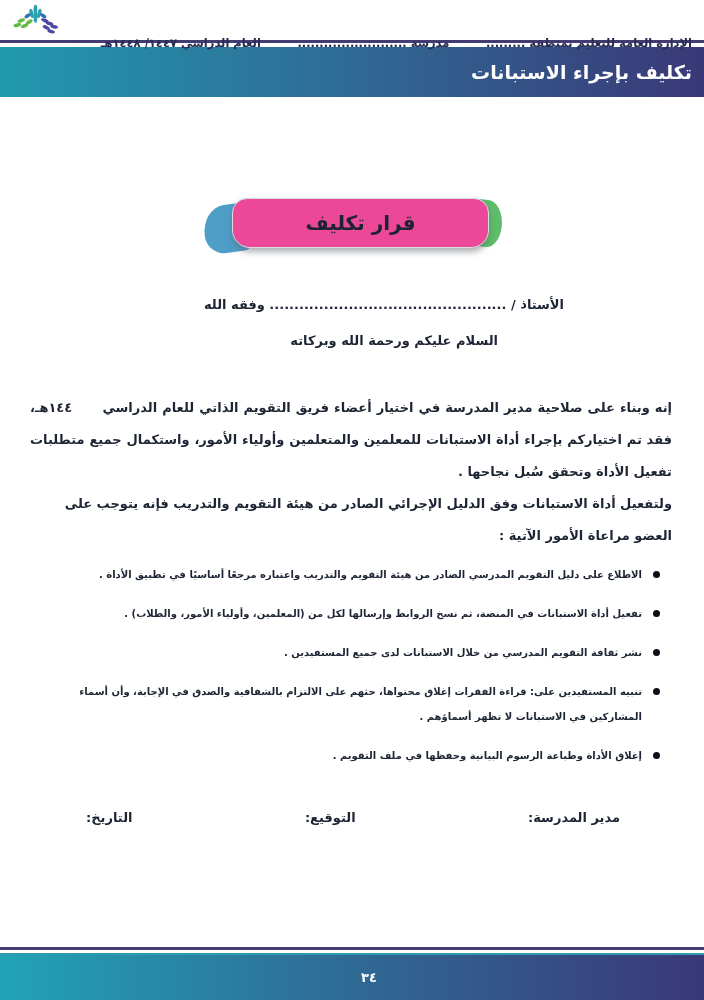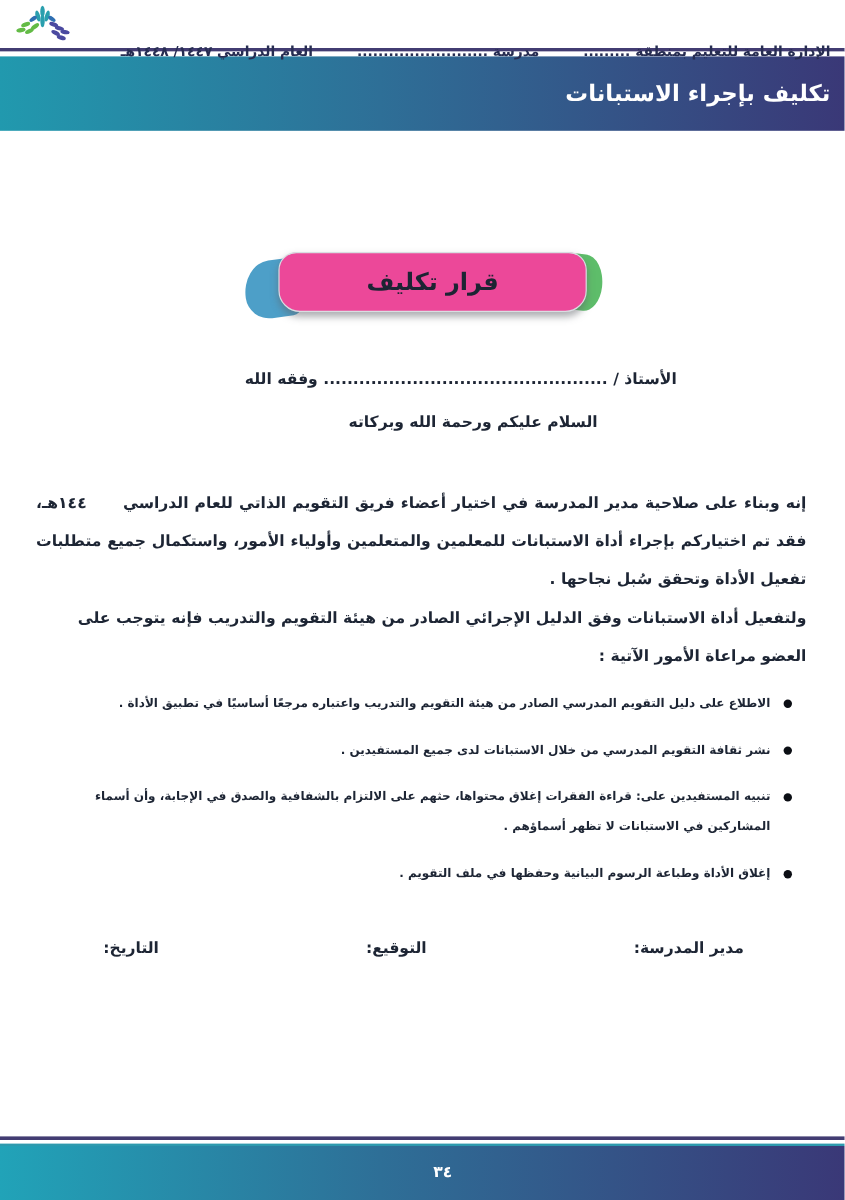--- a/index.html
+++ b/index.html
@@ -29,21 +29,21 @@
     color: #272d52;
   }
   .doc-header .hdr-item { white-space: nowrap; margin-top: 41px; }
   .logo-box { width: 54px; height: 36px; display: flex; align-items: center; justify-content: center; }
 
   .rule-purple { height: 3px; background: #423c72; }
   .rule-gap { height: 4px; background: #ffffff; }
 
   
   .banner {
-    height: 62px;
+    height: 50px;
     background: linear-gradient(90deg, #2199ae 0%, #2e6f97 45%, #3a3877 100%);
     display: flex;
     align-items: center;
     justify-content: flex-start; 
     padding-right: 12px;
   }
   .banner-title {
     color: #ffffff;
     font-size: 19px;
     font-weight: bold;
@@ -208,20 +208,21 @@
     <div class="greet-salutation">السلام عليكم ورحمة الله وبركاته</div>
   </div>
 
   <div class="body-block">
     <p>إنه وبناء على صلاحية مدير المدرسة في اختيار أعضاء فريق التقويم الذاتي للعام الدراسي &nbsp;&nbsp;&nbsp;&nbsp; ١٤٤هـ، فقد تم اختياركم بإجراء أداة الاستبانات للمعلمين والمتعلمين وأولياء الأمور، واستكمال جميع متطلبات تفعيل الأداة وتحقق سُبل نجاحها .</p>
     <p class="body-lead">ولتفعيل أداة الاستبانات وفق الدليل الإجرائي الصادر من هيئة التقويم والتدريب فإنه يتوجب على العضو مراعاة الأمور الآتية :</p>
   </div>
 
   <ul class="task-list">
     <li>الاطلاع على دليل التقويم المدرسي الصادر من هيئة التقويم والتدريب واعتباره مرجعًا أساسيًا في تطبيق الأداة .</li>
+    <li>تفعيل أداة الاستبانات في المنصة، ثم نسخ الروابط وإرسالها لكل من (المعلمين، وأولياء الأمور، والطلاب) .</li>
     <li>نشر ثقافة التقويم المدرسي من خلال الاستبانات لدى جميع المستفيدين .</li>
     <li>تنبيه المستفيدين على: قراءة الفقرات إغلاق محتواها، حثهم على الالتزام بالشفافية والصدق في الإجابة، وأن أسماء المشاركين في الاستبانات لا تظهر أسماؤهم .</li>
     <li>إغلاق الأداة وطباعة الرسوم البيانية وحفظها في ملف التقويم .</li>
   </ul>
 
   <div class="signature-row">
     <span>مدير المدرسة:</span>
     <span>التوقيع:</span>
     <span>التاريخ:</span>
   </div>

